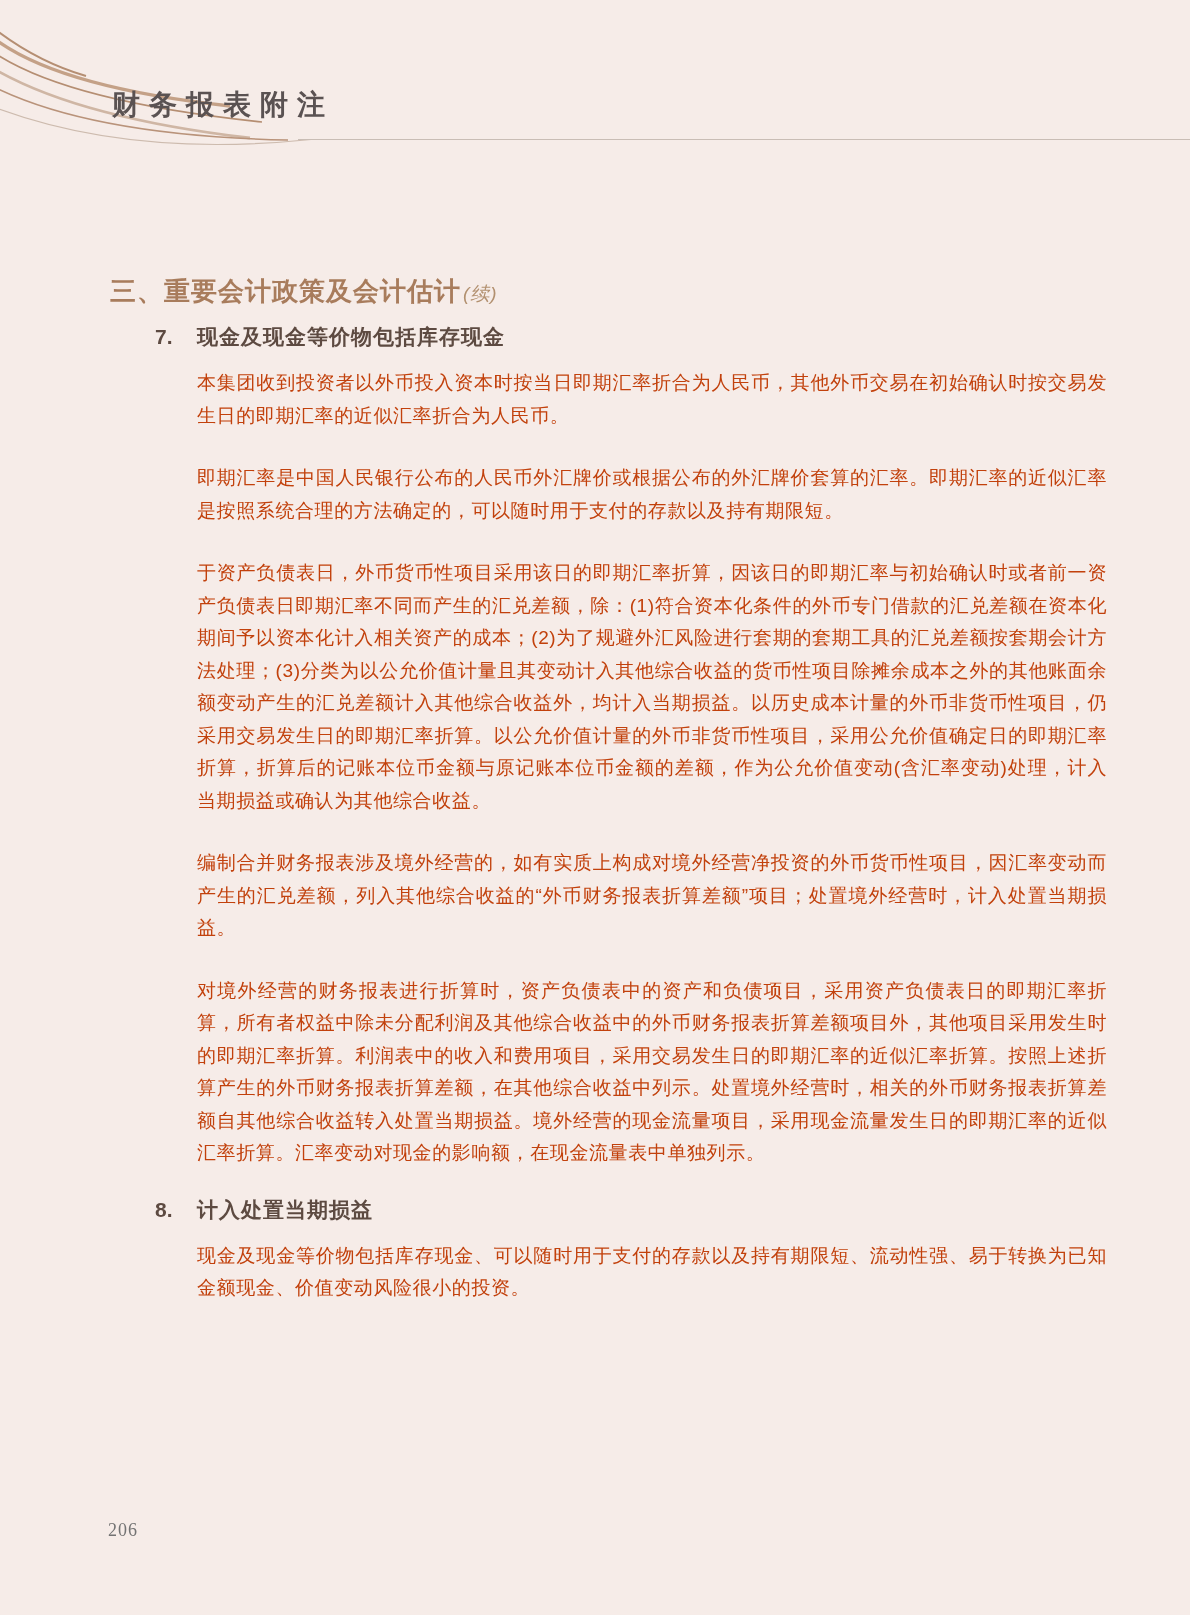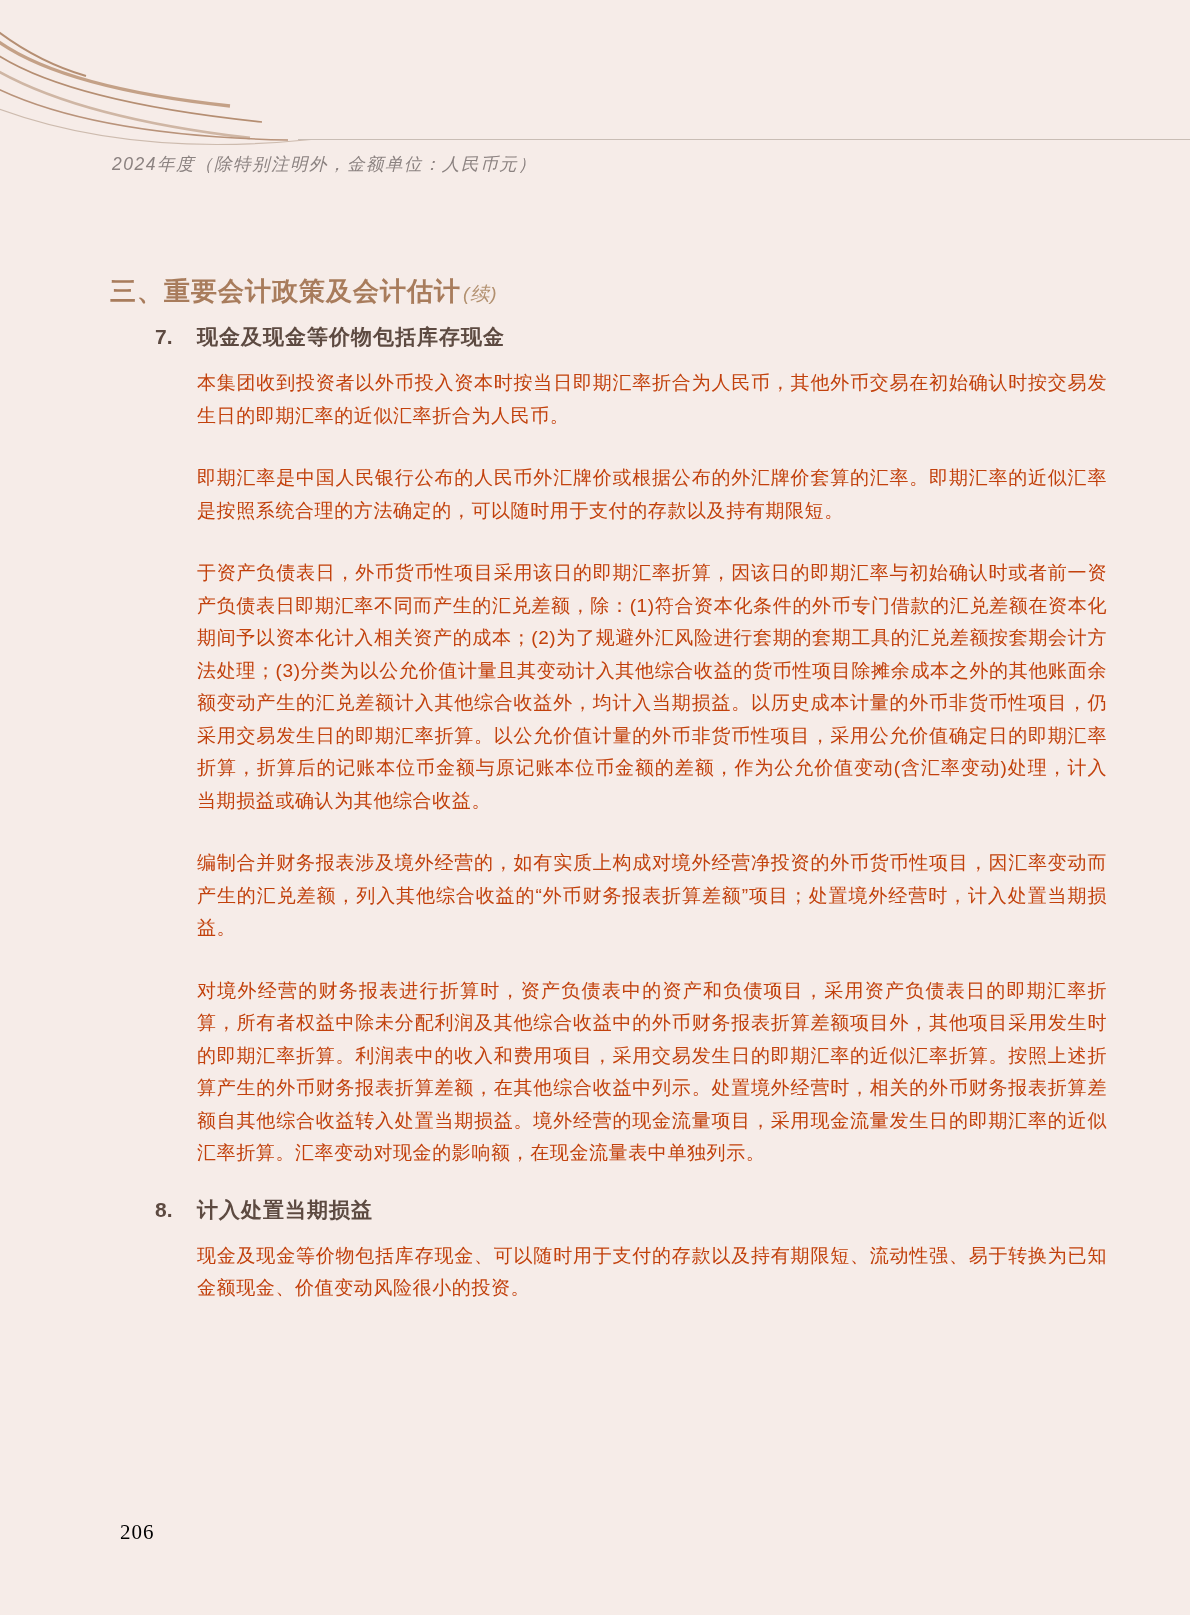--- a/index.html
+++ b/index.html
@@ -81,44 +81,44 @@
     font-size: 19px; line-height: 32.5px;
     letter-spacing: 0.6px;
     color: #c2410c;
     text-align: justify;
     text-justify: inter-character;
   }
   .item-body p:last-child { margin-bottom: 0; }
 
   
   .page-number {
-    position: absolute; left: 120px; top: 1520px;
+    position: absolute; left: 108px; top: 1520px;
     font-family: "Liberation Serif", "DejaVu Serif", serif;
-    font-size: 21px; color: #000000;
+    font-size: 18px; color: #737373;
     letter-spacing: 1px;
   }
 </style>
 </head>
 <body>
 
 <div class="page">
 
   <svg class="swoosh" viewBox="0 0 312 170" aria-hidden="true">
     <path d="M -4 30 Q 38 62 86 76" fill="none" stroke="#b58e72" stroke-width="2"></path>
     <path d="M -4 40 Q 62 88 230 106" fill="none" stroke="#c4a187" stroke-width="3.4"></path>
     <path d="M -4 54 Q 70 102 262 122" fill="none" stroke="#b58e72" stroke-width="1.7"></path>
     <path d="M -4 70 Q 80 118 250 138" fill="none" stroke="#cfb6a4" stroke-width="2.8"></path>
     <path d="M -4 88 Q 95 136 288 140" fill="none" stroke="#b9937a" stroke-width="1.5"></path>
     <path d="M -4 108 Q 130 158 311 139.5" fill="none" stroke="#cdbbae" stroke-width="1.2"></path>
   </svg>
 
+  <h1 class="doc-title">财务报表附注</h1>
 
   <div class="header-rule"></div>
 
-  <div class="subtitle">2024年度（除特别注明外，金额单位：人民币元）</div>
 
   <main class="content">
 
     <h2 class="section-heading">
       <span>三、重要会计政策及会计估计</span><span class="continued">(续)</span>
     </h2>
 
     <section class="item">
       <div class="item-header">
         <span class="item-number">7.</span>

